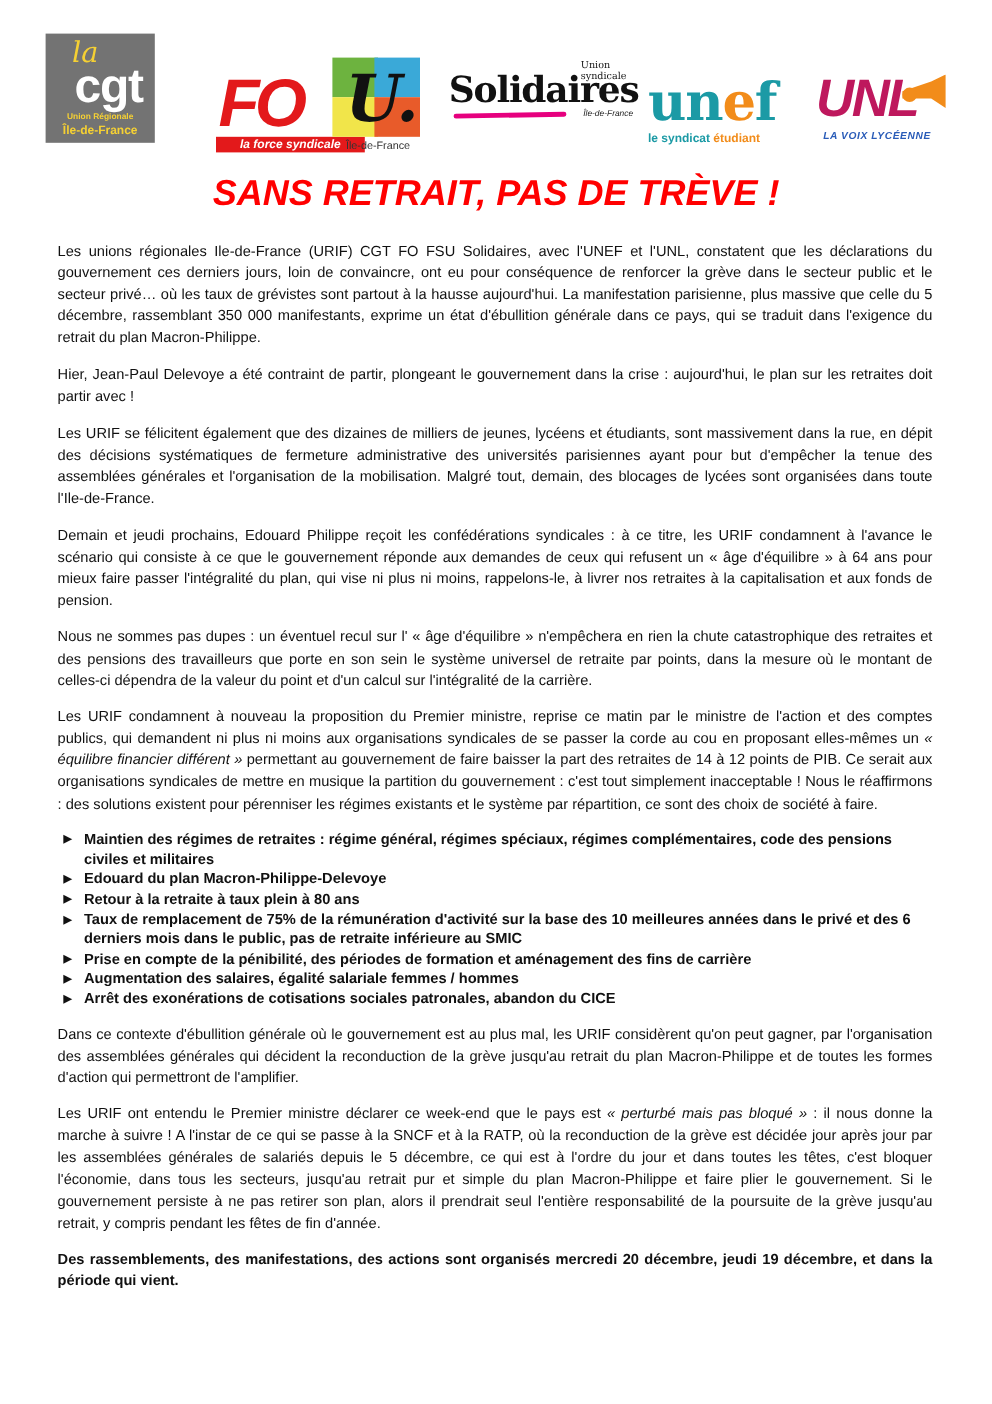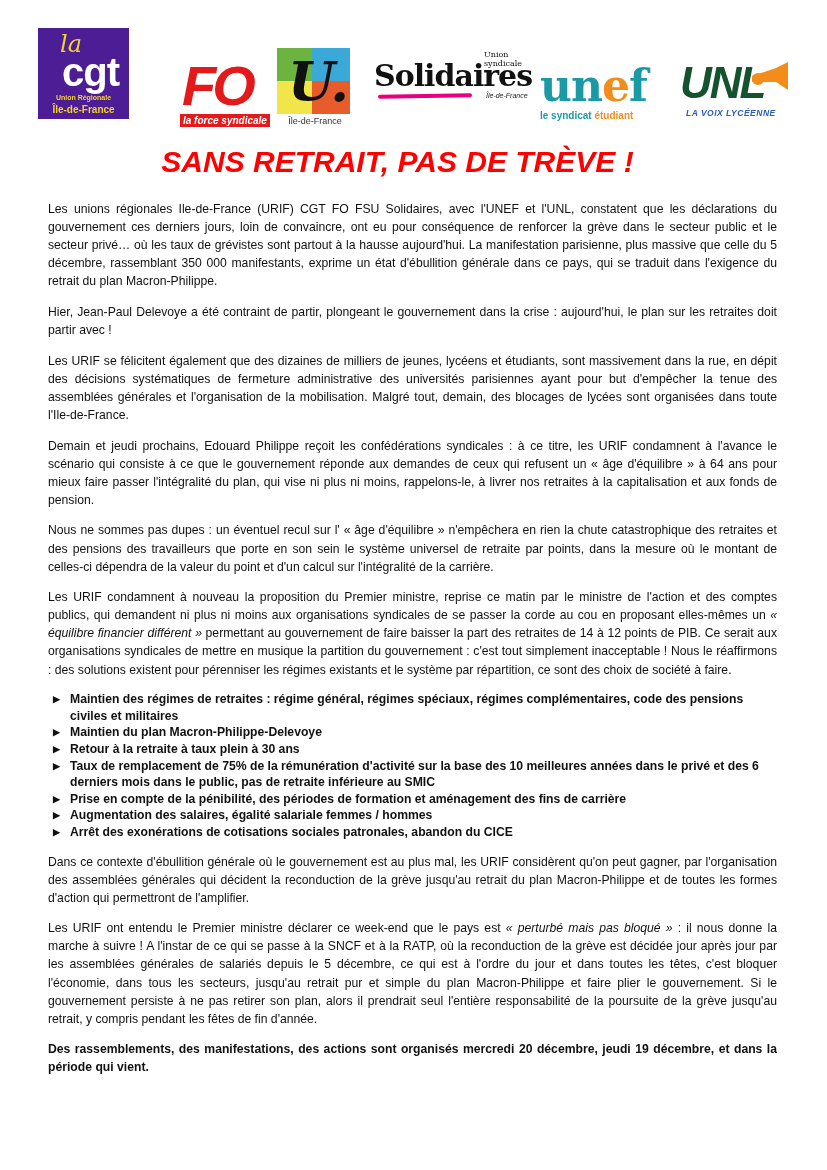--- a/index.html
+++ b/index.html
@@ -3,35 +3,35 @@
 <meta charset="utf-8">
 <style>
   html, body { margin: 0; padding: 0; background: #ffffff; }
   body { width: 827px; height: 1170px; position: relative; overflow: hidden;
          font-family: "Liberation Sans", sans-serif; color: #111; }
 
   
   .logos { position: absolute; top: 28px; left: 38px; width: 760px; height: 100px; }
   .logo { position: absolute; }
 
-  .cgt { left: 0; top: 0; width: 91px; height: 91px; background: #4c1d95; overflow: hidden; }
+  .cgt { left: 0; top: 0; width: 91px; height: 91px; background: #737373; overflow: hidden; }
   .cgt .la { position: absolute; left: 22px; top: 4px; font-family: "DejaVu Serif", serif;
              font-style: italic; color: #f5d033; font-size: 24px; line-height: 24px; }
   .cgt .word { position: absolute; left: 24px; top: 24px; color: #fff; font-weight: bold;
                font-size: 40px; line-height: 40px; letter-spacing: -1px; }
   .cgt .sub1 { position: absolute; left: 0; width: 91px; top: 66px; text-align: center;
                color: #f5d033; font-size: 7px; font-weight: bold; }
   .cgt .sub2 { position: absolute; left: 0; width: 91px; top: 76px; text-align: center;
                color: #f5d033; font-size: 10px; font-weight: bold; }
 
   .fo { left: 128px; top: 30px; width: 100px; height: 75px; margin-left: 12px; }
   .fo .fo-word { position: absolute; left: 4px; top: 0; font-size: 56px; line-height: 56px;
                  font-weight: bold; font-style: italic; color: #e3191b; letter-spacing: -4px; }
   .fo .fo-sub { position: absolute; left: 2px; top: 56px; background: #e3191b; color: #fff;
-                font-size: 10px; font-weight: bold; font-style: italic; padding: 1px 3px; white-space: nowrap; }
+                font-size: 10px; font-weight: bold; font-style: italic; padding: 1px 20px; white-space: nowrap; }
 
   .fsu { left: 236px; top: 20px; width: 82px; height: 80px; }
   .fsu .tile { position: absolute; width: 38px; height: 33px; }
   .fsu .t1 { left: 3px; top: 0; background: #6db33f; }
   .fsu .t2 { left: 38px; top: 0; background: #3aa9d8; }
   .fsu .t3 { left: 3px; top: 33px; background: #f1e54a; }
   .fsu .t4 { left: 38px; top: 33px; background: #e85b2a; }
   .fsu .u { position: absolute; left: 14px; top: 6px; font-family: "DejaVu Serif", serif;
             font-style: italic; font-weight: bold; font-size: 54px; line-height: 56px; color: #111; }
   .fsu .fsu-sub { position: absolute; left: 0; top: 68px; width: 82px; text-align: center;
@@ -48,27 +48,27 @@
 
   .unef { left: 498px; top: 34px; width: 124px; height: 66px; }
   .unef .unef-word { position: absolute; left: 4px; top: 0; font-family: "DejaVu Serif", serif;
                      font-weight: bold; font-size: 44px; line-height: 48px; color: #1b9aa5; letter-spacing: -1px; }
   .unef .unef-word .e { color: #f28c1a; }
   .unef .unef-sub { position: absolute; left: 4px; top: 48px; font-size: 10px; font-weight: bold; color: #1b9aa5; white-space: nowrap; }
   .unef .unef-sub .o { color: #f28c1a; }
 
   .unl { left: 640px; top: 32px; width: 112px; height: 64px; }
   .unl .unl-word { position: absolute; left: 2px; top: 0; font-weight: bold; font-style: italic;
-                   font-size: 44px; line-height: 46px; color: #14532d; letter-spacing: -2px; }
+                   font-size: 44px; line-height: 46px; color: #be185d; letter-spacing: -2px; }
   .unl .horn { position: absolute; left: 72px; top: 2px; width: 40px; height: 30px; }
   .unl .unl-sub { position: absolute; left: 8px; top: 48px; font-size: 8.5px; font-style: italic;
                   font-weight: bold; color: #2a5cb8; letter-spacing: 0.5px; white-space: nowrap; }
 
   
-  .title { position: absolute; top: 144px; left: 0; width: 795px; text-align: center;
+  .title { position: absolute; top: 144px; left: 16px; width: 795px; text-align: center;
            color: #ff0000; font-size: 30px; font-weight: bold; font-style: italic; line-height: 36px; }
 
   
   .body { position: absolute; left: 48px; top: 200px; width: 729px;
           font-size: 12.2px; line-height: 18.1px; color: #111; }
   .body p { margin: 0 0 12.5px 0; text-align: justify; }
   .body p em { font-style: italic; }
   .demands { list-style: none; margin: 6px 0 12px 0; padding: 0; }
   .demands li { position: relative; padding-left: 22px; font-weight: bold; font-size: 12.2px;
                 line-height: 16.6px; color: #111; }
@@ -131,22 +131,22 @@
 <div class="body">
   <p>Les unions régionales Ile-de-France (URIF) CGT FO FSU Solidaires, avec l'UNEF et l'UNL, constatent que les déclarations du gouvernement ces derniers jours, loin de convaincre, ont eu pour conséquence de renforcer la grève dans le secteur public et le secteur privé… où les taux de grévistes sont partout à la hausse aujourd'hui. La manifestation parisienne, plus massive que celle du 5 décembre, rassemblant 350 000 manifestants, exprime un état d'ébullition générale dans ce pays, qui se traduit dans l'exigence du retrait du plan Macron-Philippe.</p>
   <p>Hier, Jean-Paul Delevoye a été contraint de partir, plongeant le gouvernement dans la crise : aujourd'hui, le plan sur les retraites doit partir avec !</p>
   <p>Les URIF se félicitent également que des dizaines de milliers de jeunes, lycéens et étudiants, sont massivement dans la rue, en dépit des décisions systématiques de fermeture administrative des universités parisiennes ayant pour but d'empêcher la tenue des assemblées générales et l'organisation de la mobilisation. Malgré tout, demain, des blocages de lycées sont organisées dans toute l'Ile-de-France.</p>
   <p>Demain et jeudi prochains, Edouard Philippe reçoit les confédérations syndicales : à ce titre, les URIF condamnent à l'avance le scénario qui consiste à ce que le gouvernement réponde aux demandes de ceux qui refusent un « âge d'équilibre » à 64 ans pour mieux faire passer l'intégralité du plan, qui vise ni plus ni moins, rappelons-le, à livrer nos retraites à la capitalisation et aux fonds de pension.</p>
   <p>Nous ne sommes pas dupes : un éventuel recul sur l' « âge d'équilibre » n'empêchera en rien la chute catastrophique des retraites et des pensions des travailleurs que porte en son sein le système universel de retraite par points, dans la mesure où le montant de celles-ci dépendra de la valeur du point et d'un calcul sur l'intégralité de la carrière.</p>
   <p><span>Les URIF condamnent à nouveau la proposition du Premier ministre, reprise ce matin par le ministre de l'action et des comptes publics, qui demandent ni plus ni moins aux organisations syndicales de se passer la corde au cou en proposant elles-mêmes un </span><em>« équilibre financier différent »</em><span> permettant au gouvernement de faire baisser la part des retraites de 14 à 12 points de PIB. Ce serait aux organisations syndicales de mettre en musique la partition du gouvernement : c'est tout simplement inacceptable ! Nous le réaffirmons : des solutions existent pour pérenniser les régimes existants et le système par répartition, ce sont des choix de société à faire.</span></p>
 
   <ul class="demands">
     <li><span class="bullet">▶</span><span>Maintien des régimes de retraites : régime général, régimes spéciaux, régimes complémentaires, code des pensions civiles et militaires</span></li>
-    <li><span class="bullet">▶</span><span>Maintien du plan Macron-Philippe-Delevoye</span></li>
-    <li><span class="bullet">▶</span><span>Retour à la retraite à taux plein à 30 ans</span></li>
+    <li><span class="bullet">▶</span><span>Edouard du plan Macron-Philippe-Delevoye</span></li>
+    <li><span class="bullet">▶</span><span>Retour à la retraite à taux plein à 80 ans</span></li>
     <li><span class="bullet">▶</span><span>Taux de remplacement de 75% de la rémunération d'activité sur la base des 10 meilleures années dans le privé et des 6 derniers mois dans le public, pas de retraite inférieure au SMIC</span></li>
     <li><span class="bullet">▶</span><span>Prise en compte de la pénibilité, des périodes de formation et aménagement des fins de carrière</span></li>
     <li><span class="bullet">▶</span><span>Augmentation des salaires, égalité salariale femmes / hommes</span></li>
     <li><span class="bullet">▶</span><span>Arrêt des exonérations de cotisations sociales patronales, abandon du CICE</span></li>
   </ul>
 
   <p>Dans ce contexte d'ébullition générale où le gouvernement est au plus mal, les URIF considèrent qu'on peut gagner, par l'organisation des assemblées générales qui décident la reconduction de la grève jusqu'au retrait du plan Macron-Philippe et de toutes les formes d'action qui permettront de l'amplifier.</p>
   <p><span>Les URIF ont entendu le Premier ministre déclarer ce week-end que le pays est </span><em>« perturbé mais pas bloqué »</em><span> : il nous donne la marche à suivre ! A l'instar de ce qui se passe à la SNCF et à la RATP, où la reconduction de la grève est décidée jour après jour par les assemblées générales de salariés depuis le 5 décembre, ce qui est à l'ordre du jour et dans toutes les têtes, c'est bloquer l'économie, dans tous les secteurs, jusqu'au retrait pur et simple du plan Macron-Philippe et faire plier le gouvernement. Si le gouvernement persiste à ne pas retirer son plan, alors il prendrait seul l'entière responsabilité de la poursuite de la grève jusqu'au retrait, y compris pendant les fêtes de fin d'année.</span></p>
   <p class="closing">Des rassemblements, des manifestations, des actions sont organisés mercredi 20 décembre, jeudi 19 décembre, et dans la période qui vient.</p>
 </div>

